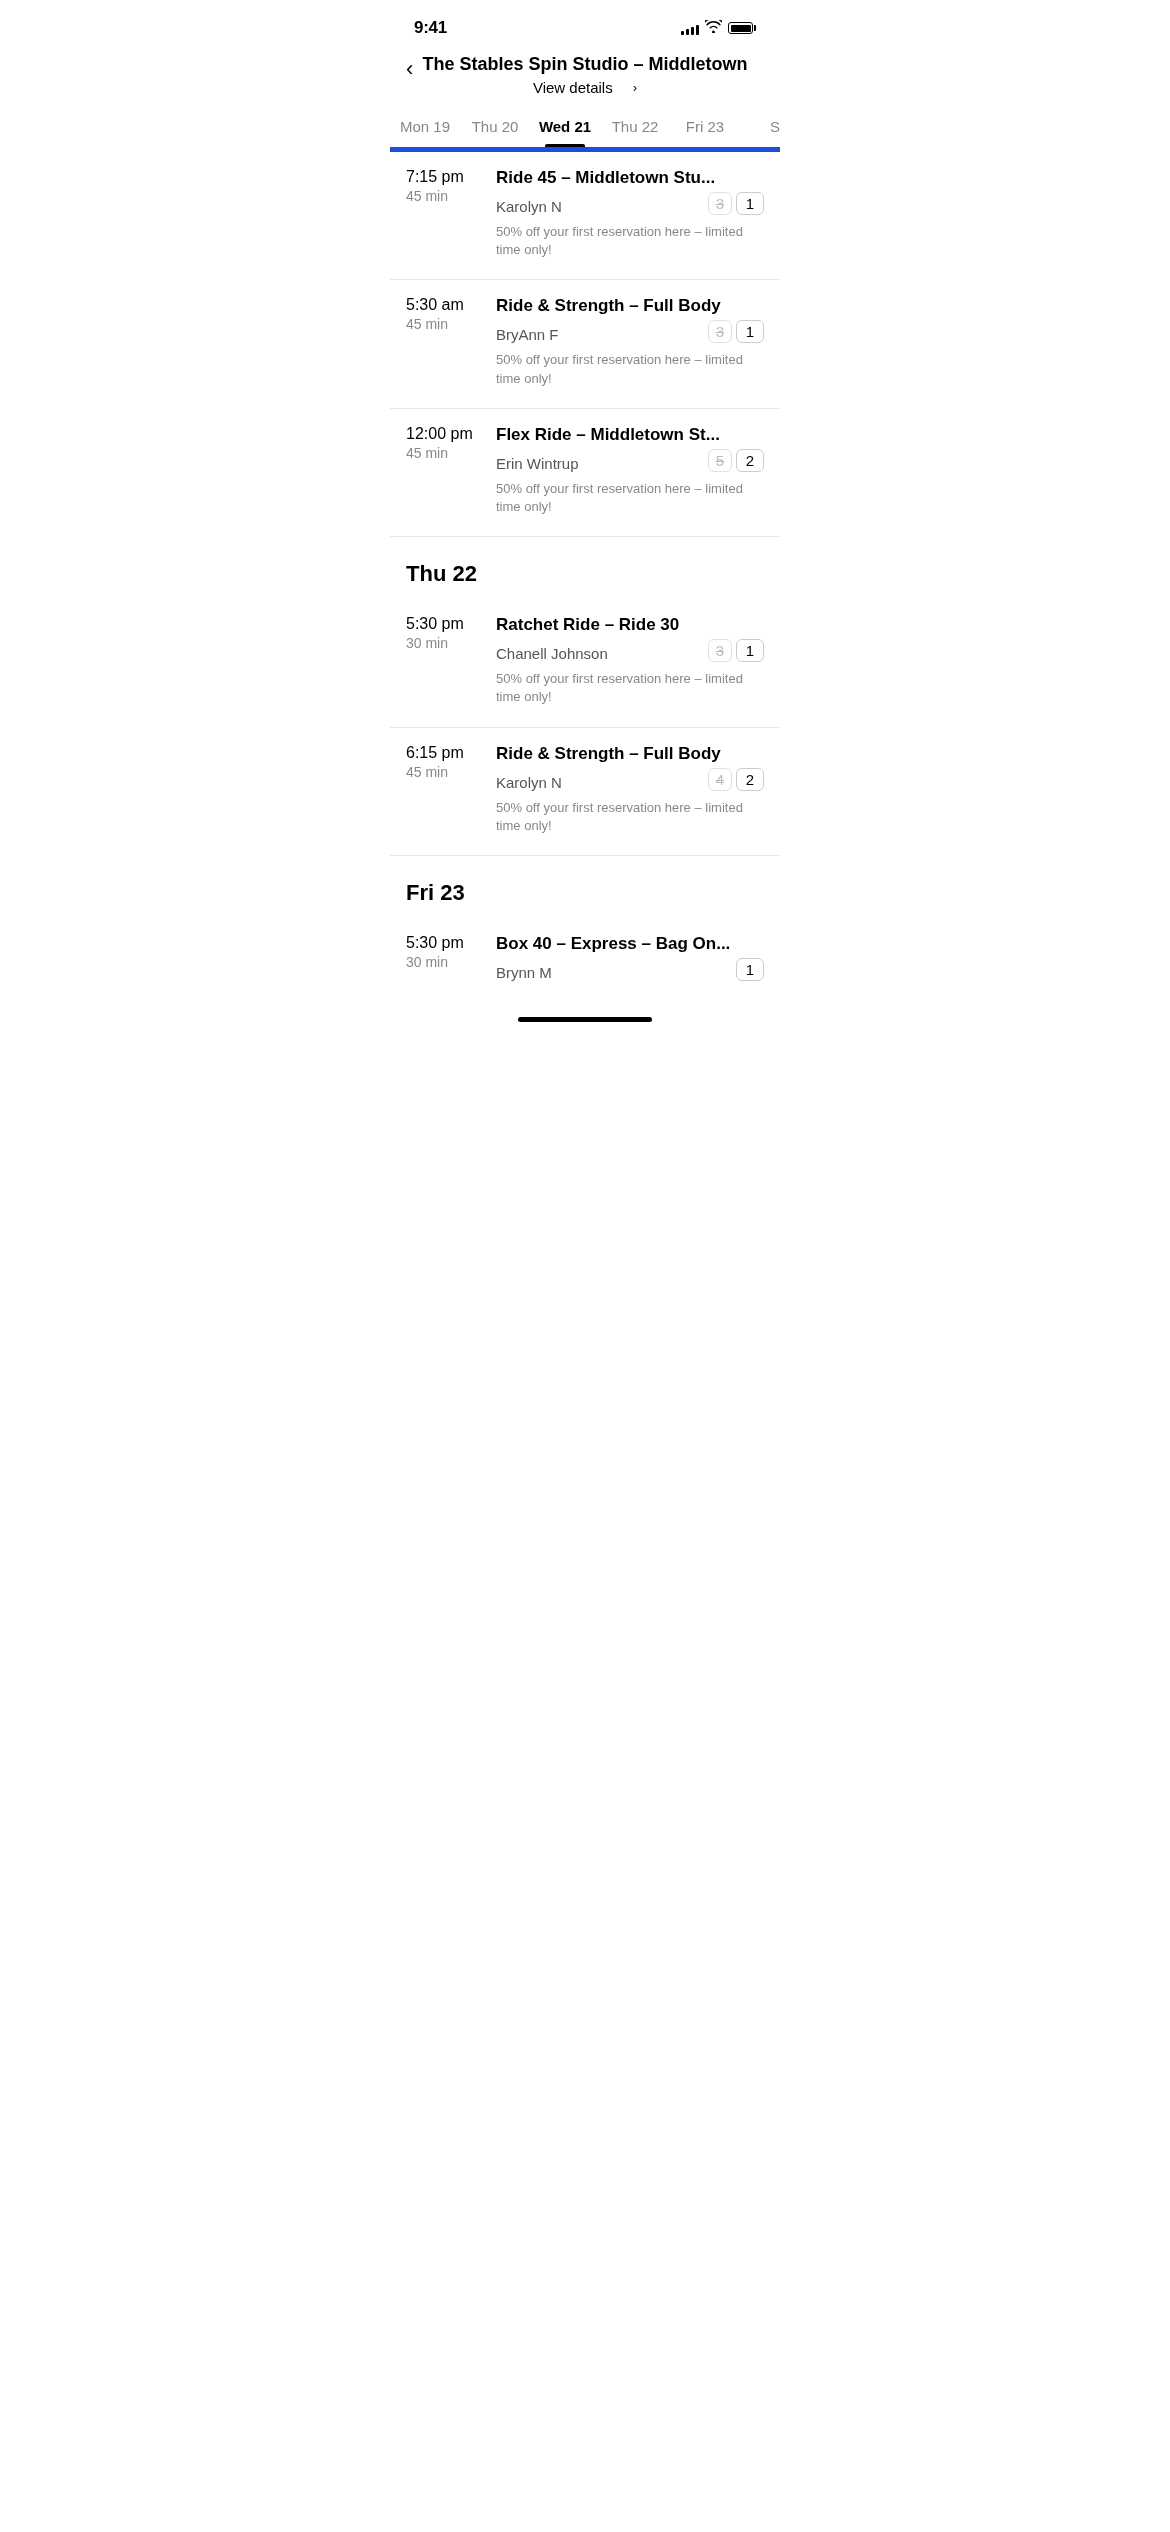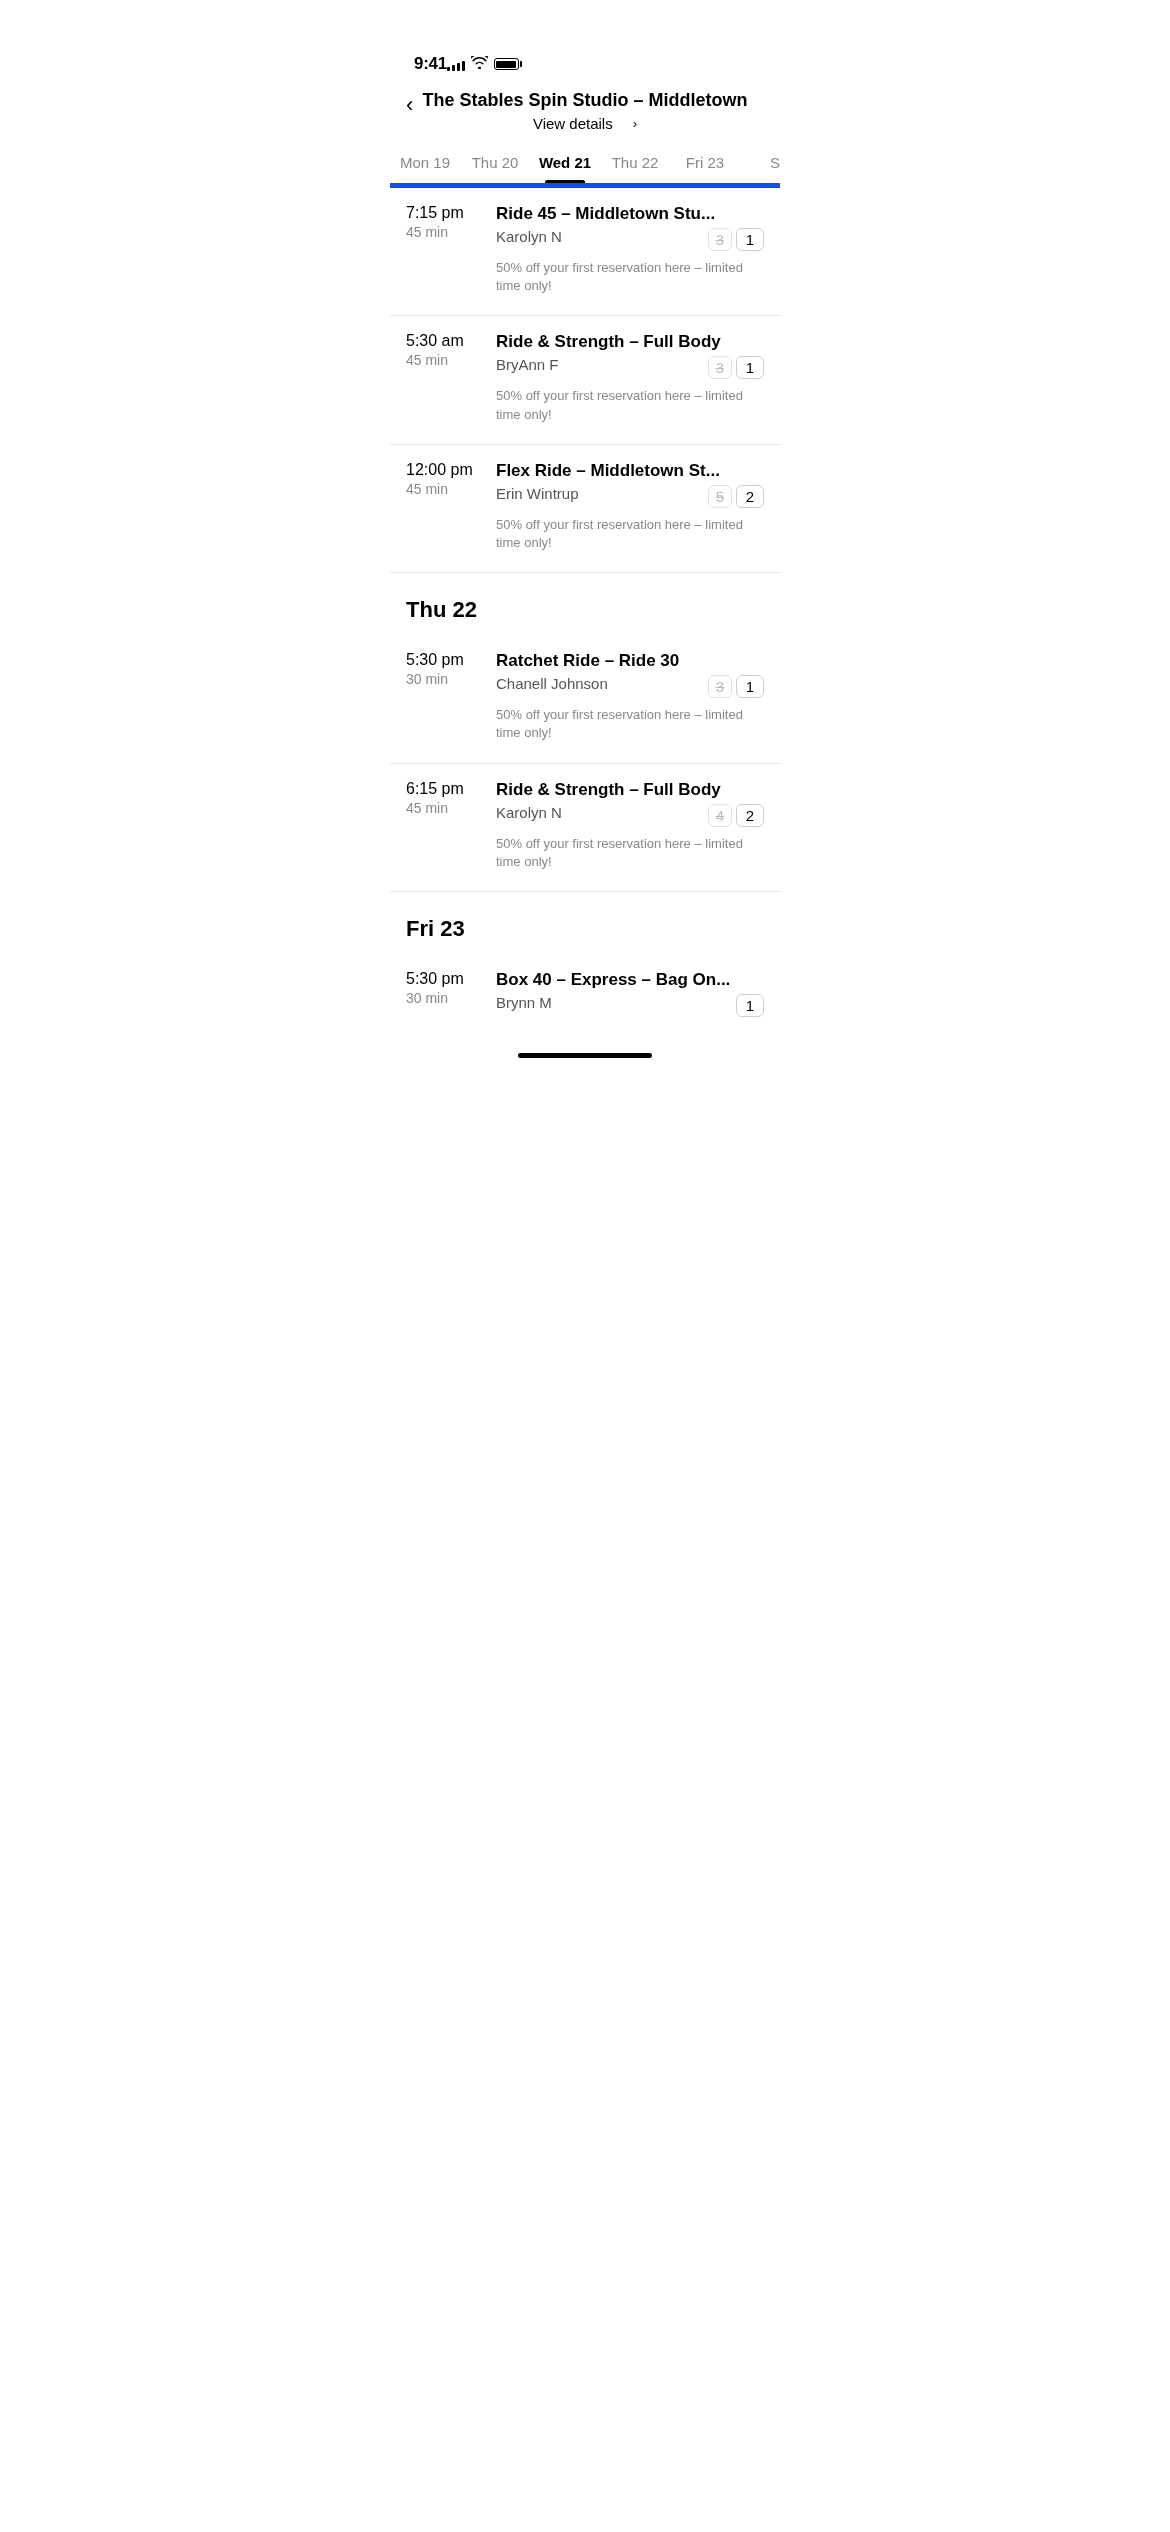--- a/index.html
+++ b/index.html
@@ -8,24 +8,24 @@
       font-family: -apple-system, BlinkMacSystemFont, 'Helvetica Neue', sans-serif;
       background: #fff;
       width: 390px;
       margin: 0 auto;
       overflow-x: hidden;
     }
 
     
     .status-bar {
       display: flex;
+      justify-content: space-between;
       align-items: center;
       padding: 14px 24px 6px;
       height: 48px;
-      margin-top: 36px;
     }
     .status-time {
       font-size: 17px;
       font-weight: 600;
       letter-spacing: -0.3px;
     }
     .status-icons {
       display: flex;
       align-items: center;
       gap: 6px;
@@ -184,21 +184,21 @@
       flex: 1;
     }
     .class-name {
       font-size: 17px;
       font-weight: 700;
       color: #000;
       margin-bottom: 4px;
     }
     .class-instructor-row {
       display: flex;
-      align-items: flex-start;
+      align-items: flex-end;
       justify-content: space-between;
     }
     .class-instructor {
       font-size: 15px;
       color: #555;
     }
     .class-spots {
       display: flex;
       align-items: center;
       gap: 4px;

